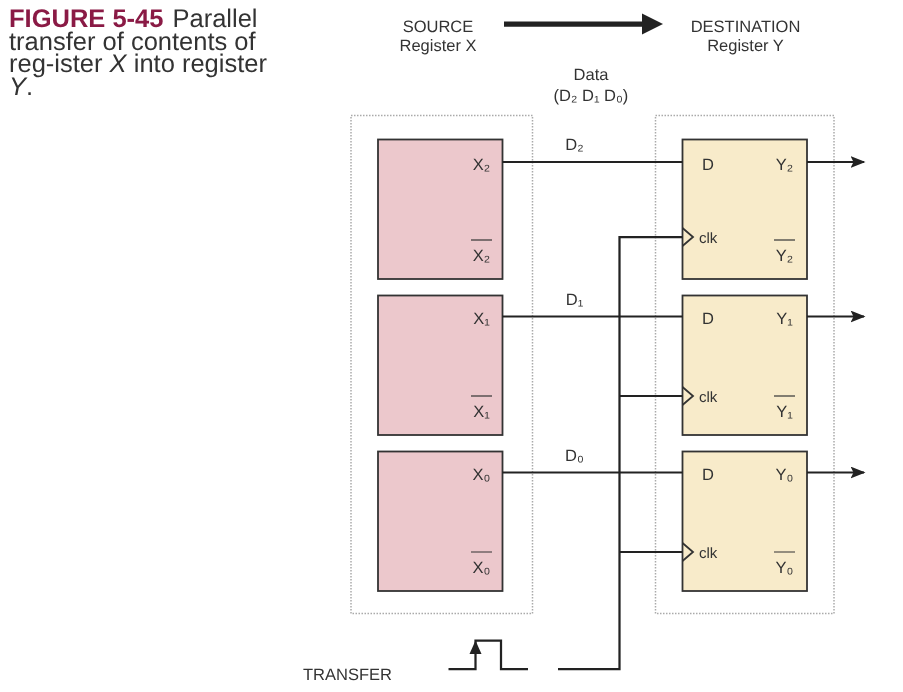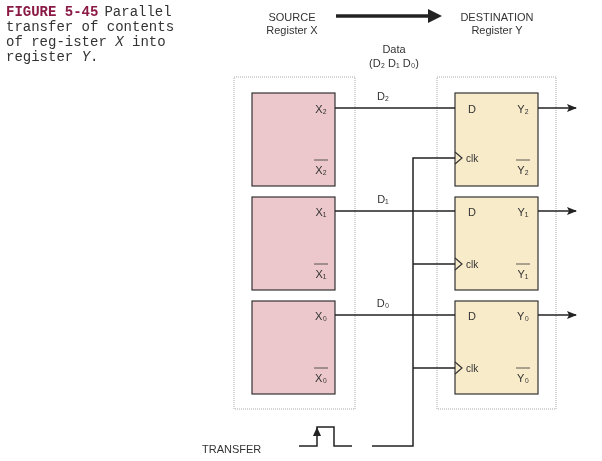--- a/index.html
+++ b/index.html
@@ -1,20 +1,20 @@
 <!DOCTYPE html>
 <html><head>
   <meta charset="utf-8">
   <style>
     html, body { margin: 0; padding: 0; background: #ffffff; }
     body { width: 602px; height: 461px; position: relative; overflow: hidden; }
     .caption {
       position: absolute; left: 6px; top: 5px; width: 190px;
-      font-family: Liberation Mono, monospace;
-      font-size: 14px; line-height: 15px; color: #333;
+      font-family: Liberation Sans, sans-serif;
+      font-size: 17px; line-height: 15px; color: #333;
     }
     .caption .fig { color: #8a1a45; font-weight: bold; margin-right: 6px; }
     .caption i { font-style: italic; }
     svg text { font-family: "Liberation Sans", "DejaVu Sans", sans-serif; fill: #333; }
   </style>
 </head>
 <body>
 
 <div class="caption"><span class="fig">FIGURE 5-45</span><span>Parallel transfer of contents of reg-ister </span><i>X</i><span> into register </span><i>Y</i><span>.</span></div>
 

